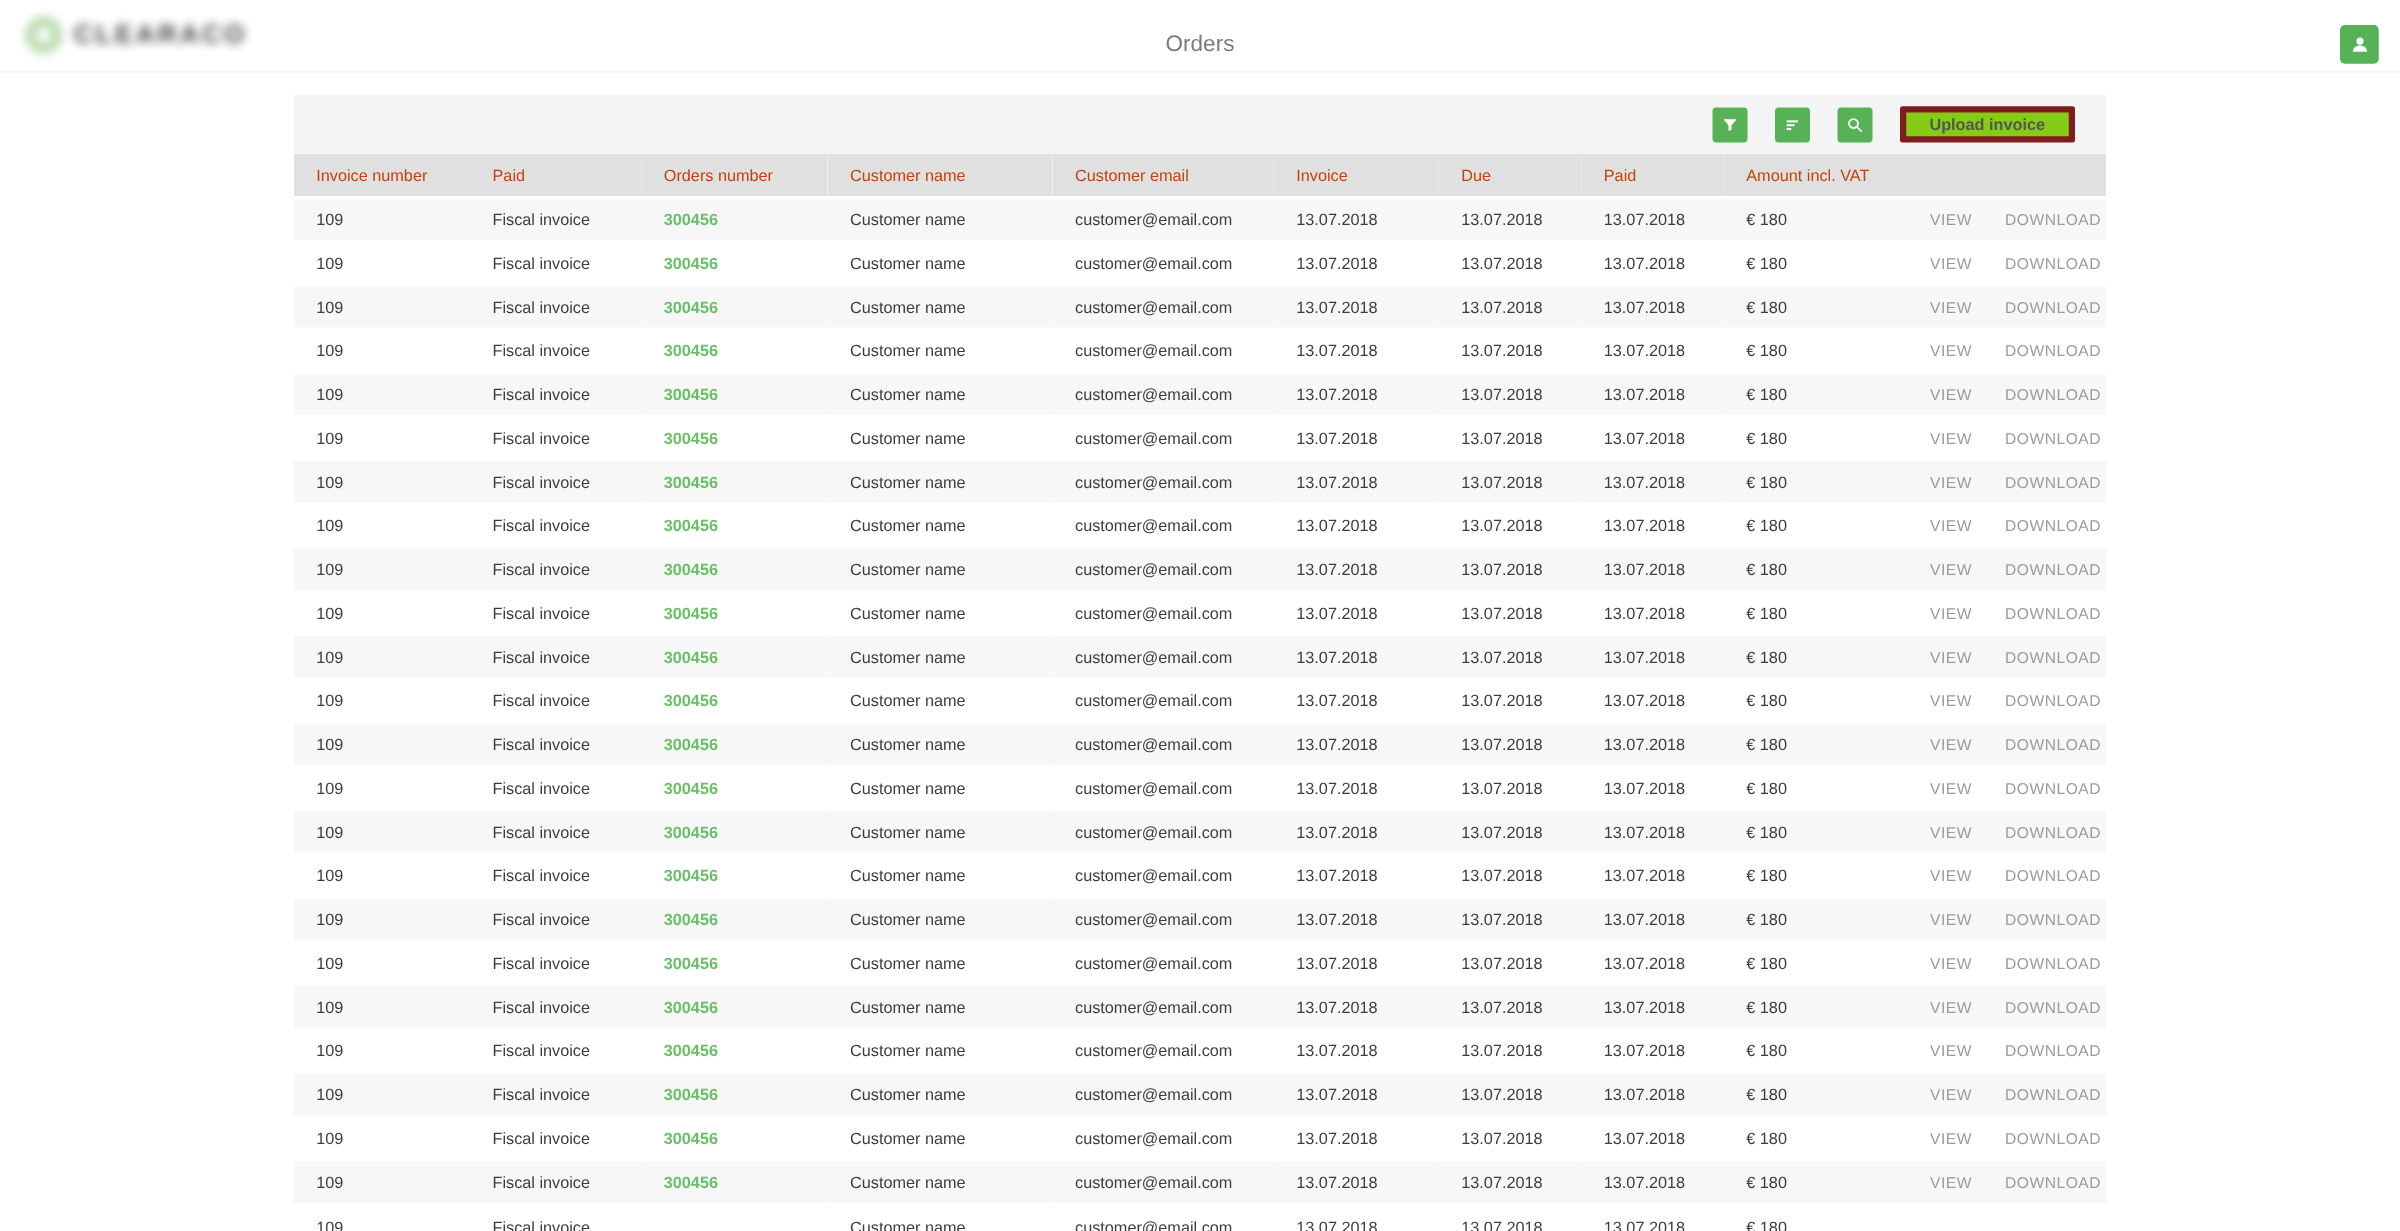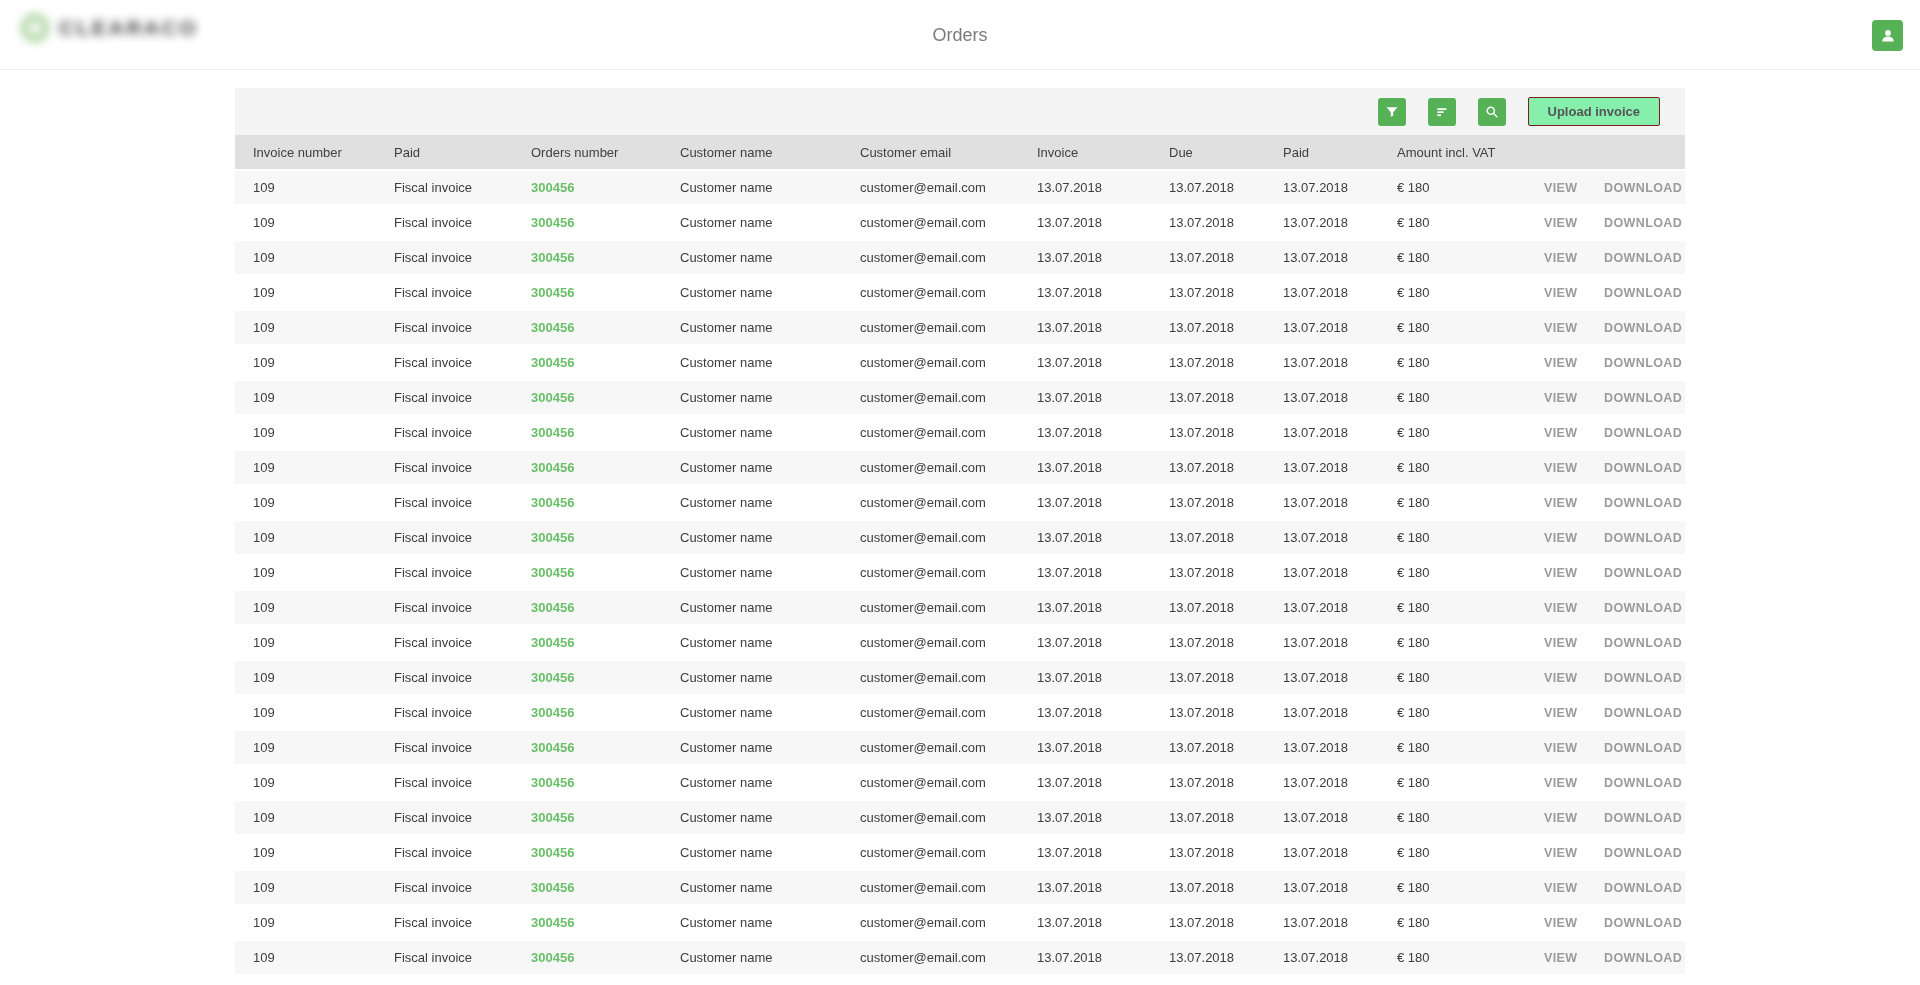--- a/index.html
+++ b/index.html
@@ -6,21 +6,21 @@
   html, body { margin: 0; padding: 0; }
   body {
     width: 1920px; height: 985px; overflow: hidden;
     background: #ffffff;
     font-family: "Liberation Sans", sans-serif;
     color: #3d3d3d;
   }
 
   
   .topnav {
-    position: relative; height: 70px; background: #fff;
+    position: relative; height: 58px; background: #fff;
     border-bottom: 1px solid #ededed;
   }
   .logo {
     position: absolute; left: 20px; top: 13px;
     display: flex; align-items: center; gap: 9px;
     filter: blur(4px); opacity: .9;
   }
   .logo-ring {
     width: 30px; height: 30px; border-radius: 50%;
     border: 9px solid #b4d8a8; background: #fff;
@@ -56,43 +56,43 @@
     height: 47px; background: #f4f4f4;
     display: flex; align-items: center; justify-content: flex-end;
     gap: 22px; padding-right: 25px;
   }
   .icon-btn {
     width: 28px; height: 28px; border: none; border-radius: 3px;
     background: #57b257; cursor: pointer; padding: 0;
     display: flex; align-items: center; justify-content: center;
   }
   .upload-btn {
-    height: 29px; padding: 0 19px; background: #86efac;
-    border: 1px solid #7f1d1d; border-radius: 2px;
+    height: 29px; padding: 0 19px; background: #84cc16;
+    border: 5px solid #7f1d1d; border-radius: 2px;
     font-family: "Liberation Sans", sans-serif;
     font-size: 13px; font-weight: bold; color: #555; cursor: pointer;
   }
 
   
   table {
     width: 1450px; border-collapse: collapse; table-layout: fixed;
     font-size: 13px; color: #3d3d3d;
   }
   thead th {
     background: #e0e0e0; height: 35px; padding: 0 4px 0 18px;
-    font-weight: 400; font-size: 13px; color: #404040; text-align: left;
+    font-weight: 400; font-size: 13px; color: #c2410c; text-align: left;
     white-space: nowrap; overflow: hidden;
   }
   tbody td {
     height: 35px; padding: 0 4px 0 18px; white-space: nowrap; overflow: hidden;
     border-top: 2px solid #fff;
   }
   tbody tr:nth-child(odd) td { background: #f7f7f7; }
   tbody tr:nth-child(even) td { background: #ffffff; }
-  td.c-action, th.c-action { padding-left: 12px; font-weight: bold; }
+  td.c-action, th.c-action { padding-left: 12px; }
   .order-link { color: #6abf69; text-decoration: none; cursor: pointer; font-weight: bold; }
   .action-link {
     color: #9b9b9b; font-size: 12.5px; letter-spacing: .4px;
     text-decoration: none; cursor: pointer;
   }
 
   
   col.c0 { width: 141px; } col.c1 { width: 137px; } col.c2 { width: 149px; }
   col.c3 { width: 180px; } col.c4 { width: 177px; } col.c5 { width: 132px; }
   col.c6 { width: 114px; } col.c7 { width: 114px; } col.c8 { width: 153px; }

